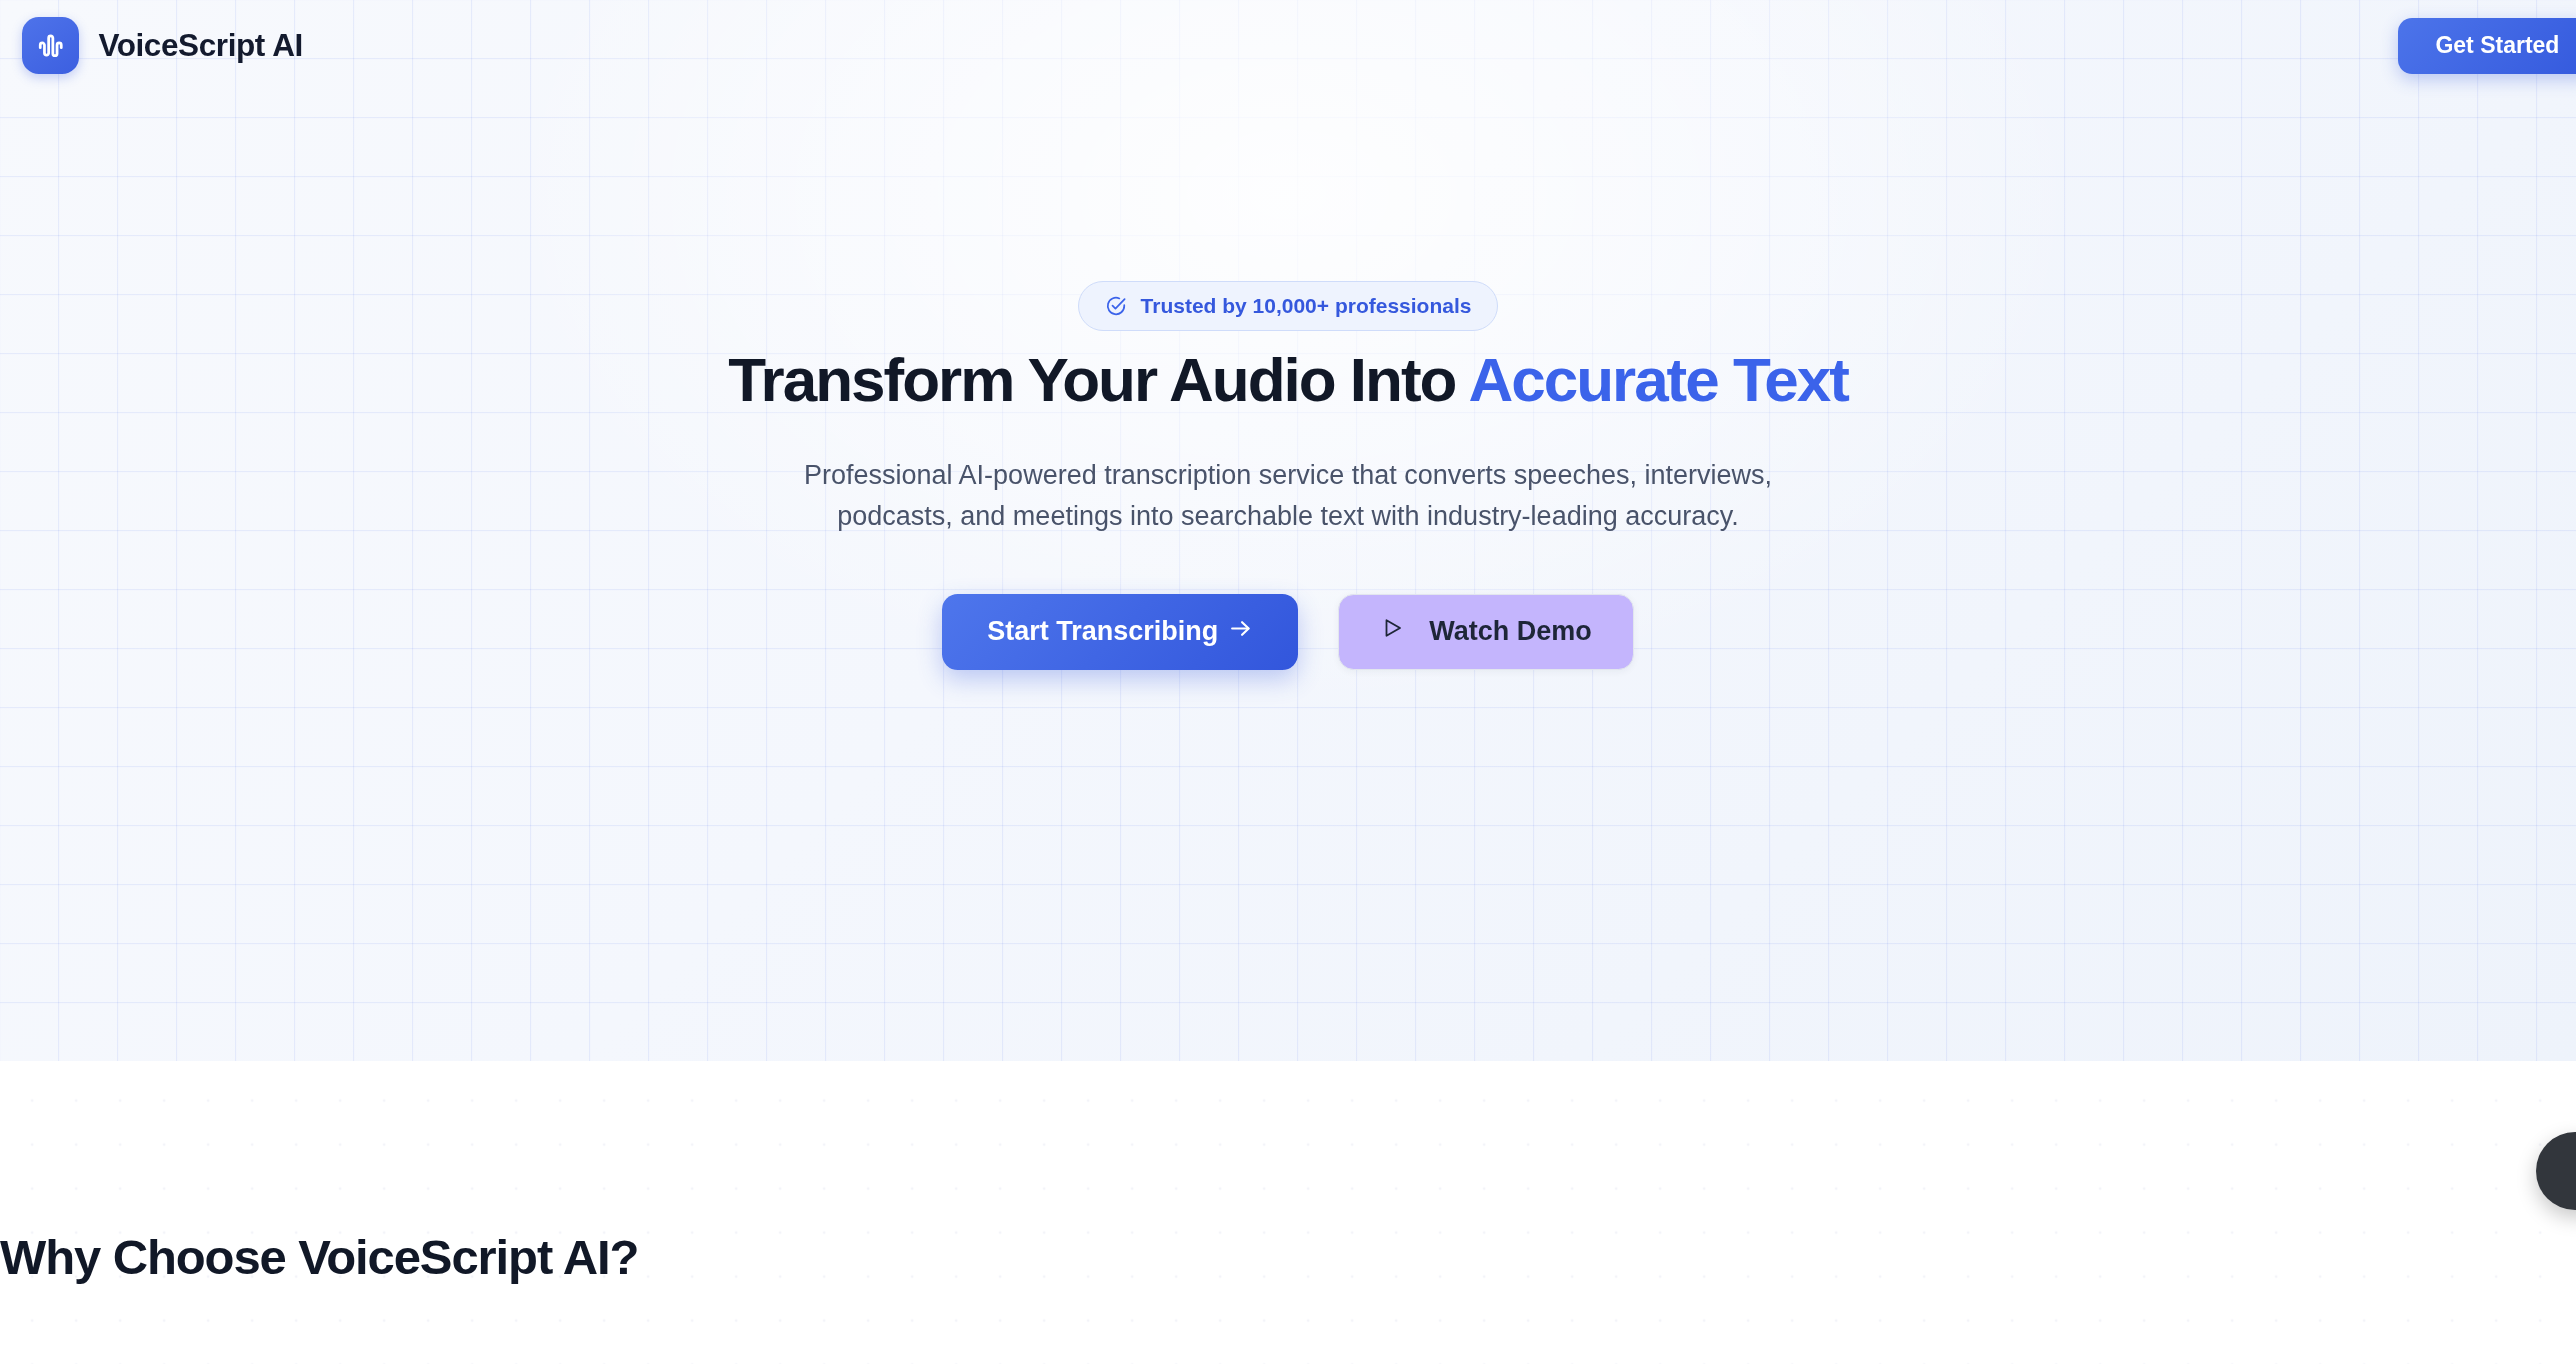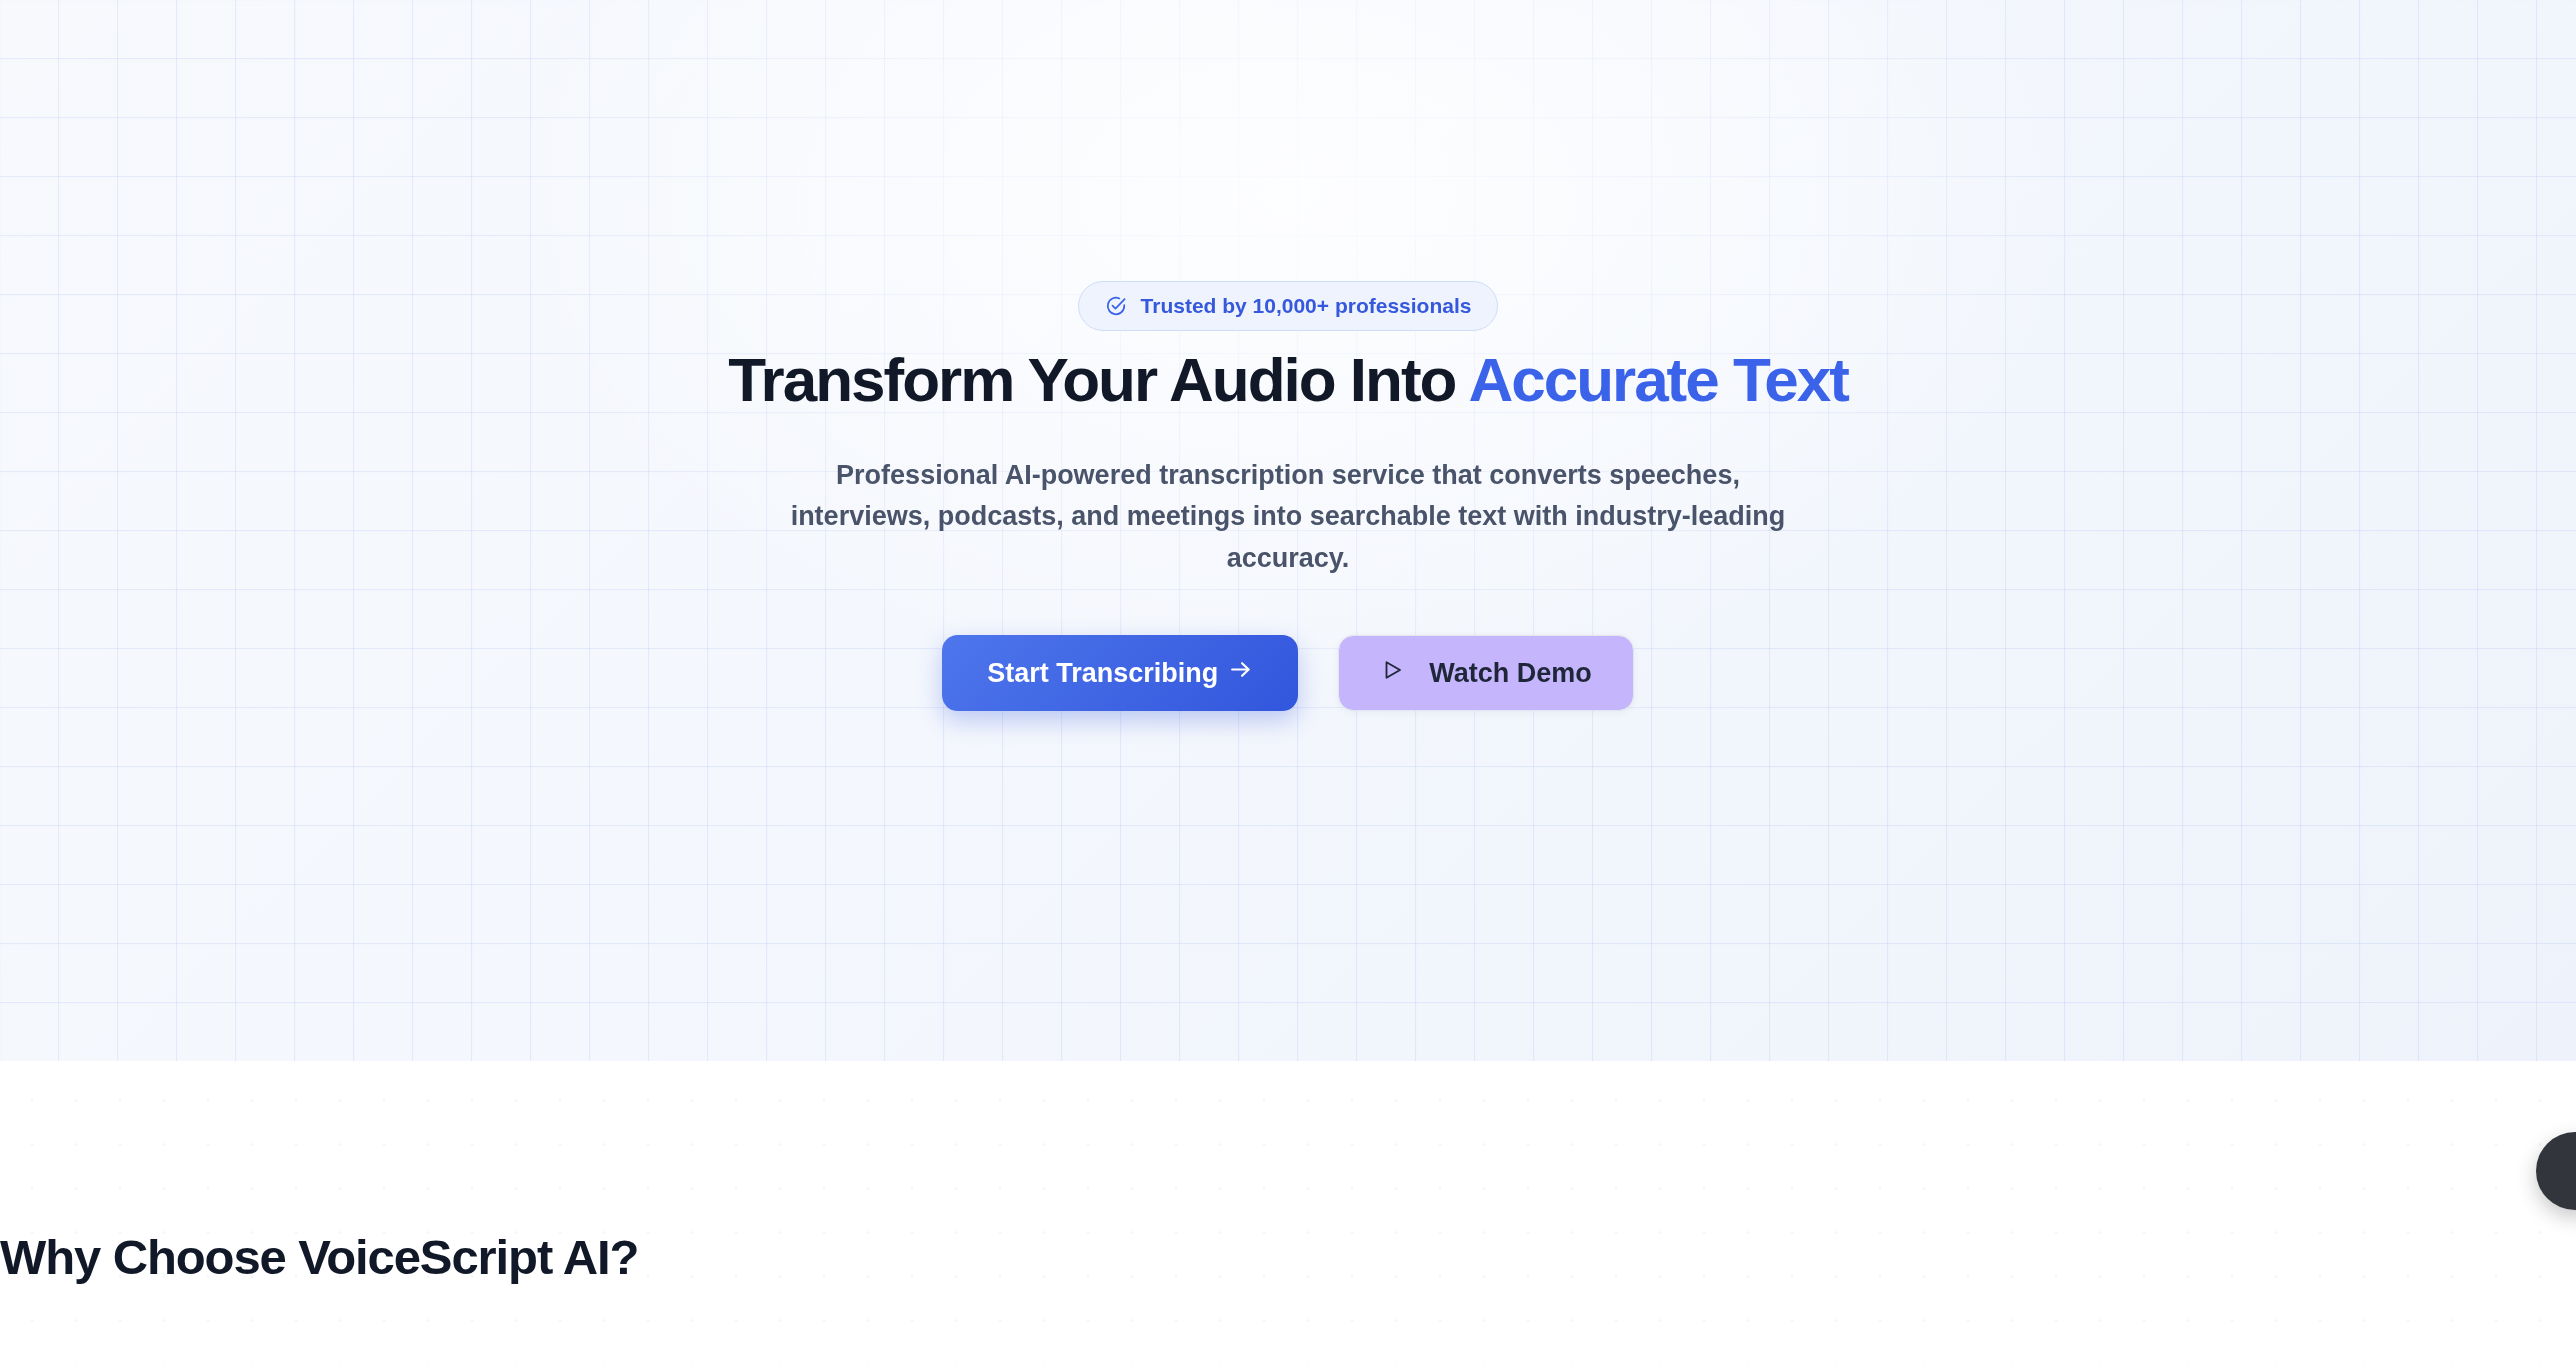--- a/index.html
+++ b/index.html
@@ -95,21 +95,21 @@
     color:#111827;
   }
   .headline .accent { color:#3b63ea; }
 
   .subhead {
     margin-top:42px;
     width:1037px;
     text-align:center;
     font-size:27px; line-height:1.54;
     color:#49536a;
-    font-weight:700;
+    font-weight:400;
   }
 
   .cta-row {
     margin-top:56px;
     display:flex; align-items:center; gap:40px;
   }
   .btn-primary {
     height:76px; padding:0 45px;
     display:inline-flex; align-items:center; gap:10px;
     border:none; border-radius:15.7px;
@@ -172,20 +172,31 @@
 </head>
 <body>
 
 <div id="page">
 
   <div class="hero">
     <div class="hero-grid"></div>
     <div class="hero-glow"></div>
   </div>
 
+  <div class="header">
+    <div class="brand">
+      <span class="brand-mark">
+        <svg width="31.5" height="31.5" viewBox="0 0 24 24" fill="none" stroke="#ffffff" stroke-width="2.1" stroke-linecap="round" stroke-linejoin="round">
+          <path d="M4 13.5 L4 11.5 a1.6 1.6 0 0 1 3.2 0 L7.2 17.5 a1.6 1.6 0 0 0 3.2 0 L10.4 6 a1.6 1.6 0 0 1 3.2 0 L13.6 18 a1.6 1.6 0 0 0 3.2 0 L16.8 11.5 a1.6 1.6 0 0 1 3.2 0 L20 13.5"></path>
+        </svg>
+      </span>
+      <span class="brand-name">VoiceScript AI</span>
+    </div>
+    <button class="cta-top">Get Started</button>
+  </div>
 
   <div class="hero-inner">
 
     <div class="badge">
       <span>
         <svg width="22" height="22" viewBox="0 0 24 24" fill="none" stroke="#3b63ea" stroke-width="1.9" stroke-linecap="round" stroke-linejoin="round">
           <path d="M21 11.1 V12 a9 9 0 1 1-5.34-8.23"></path>
           <polyline points="8.2,11.6 11.4,14.8 21.4,4.6"></polyline>
         </svg>
       </span>

